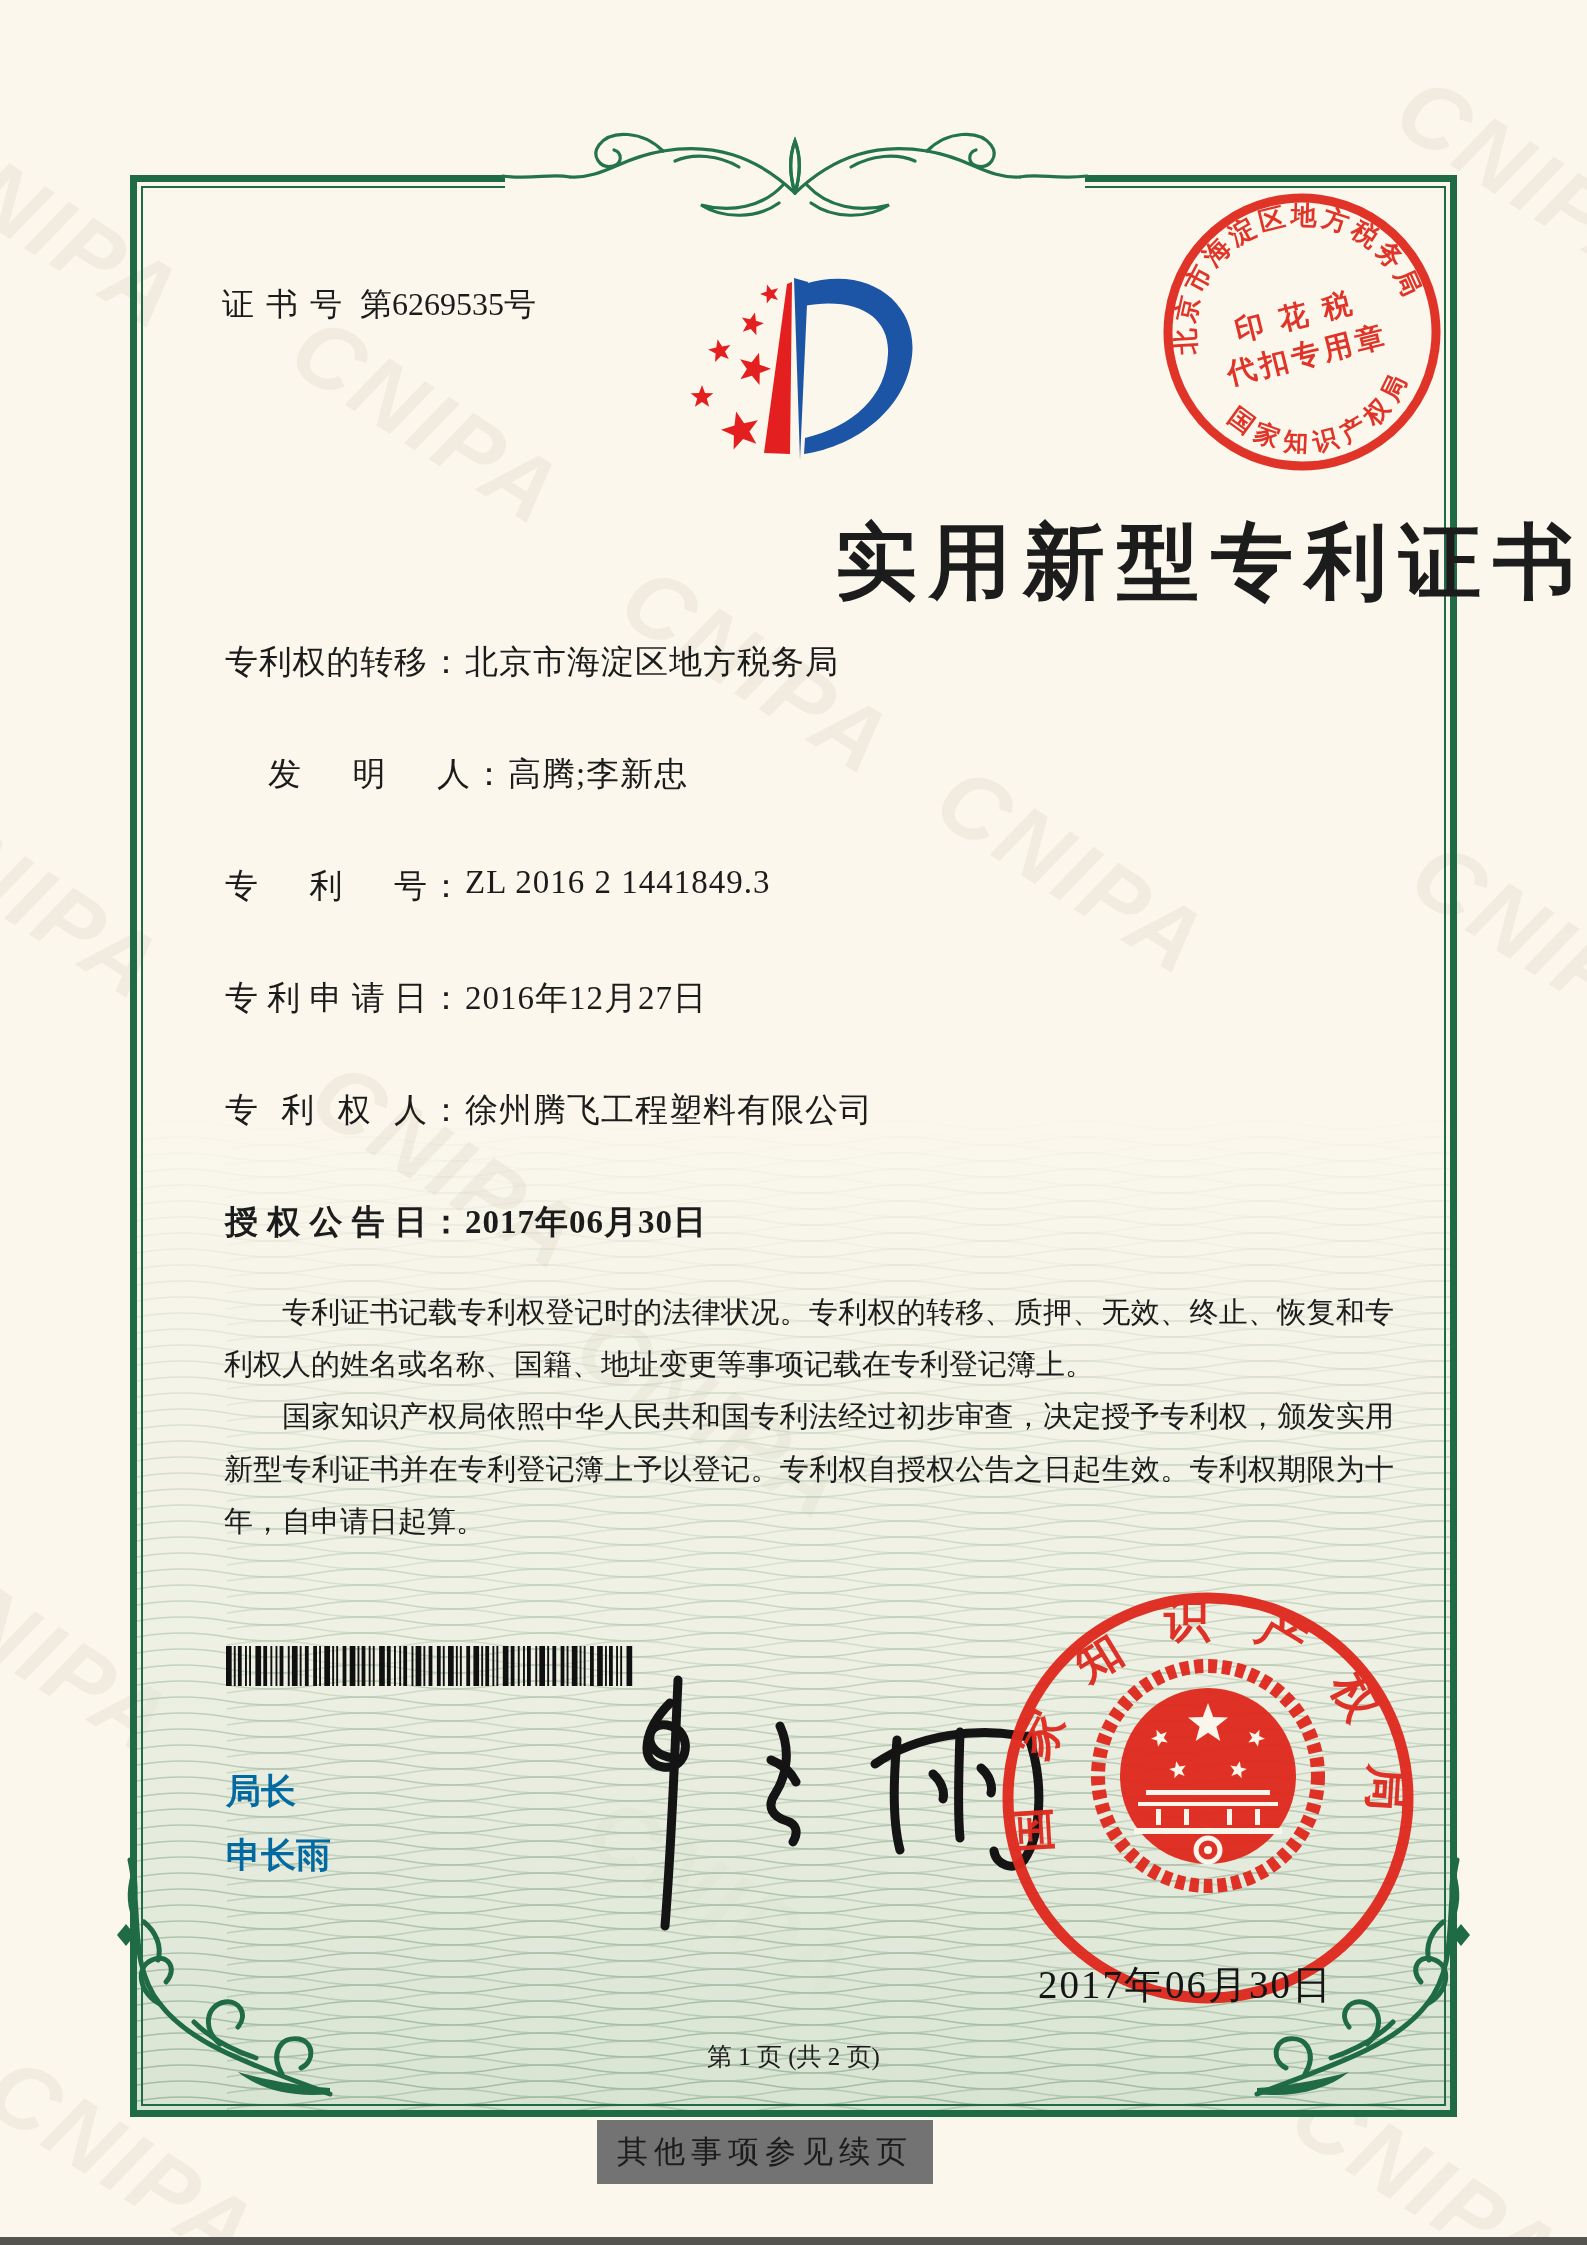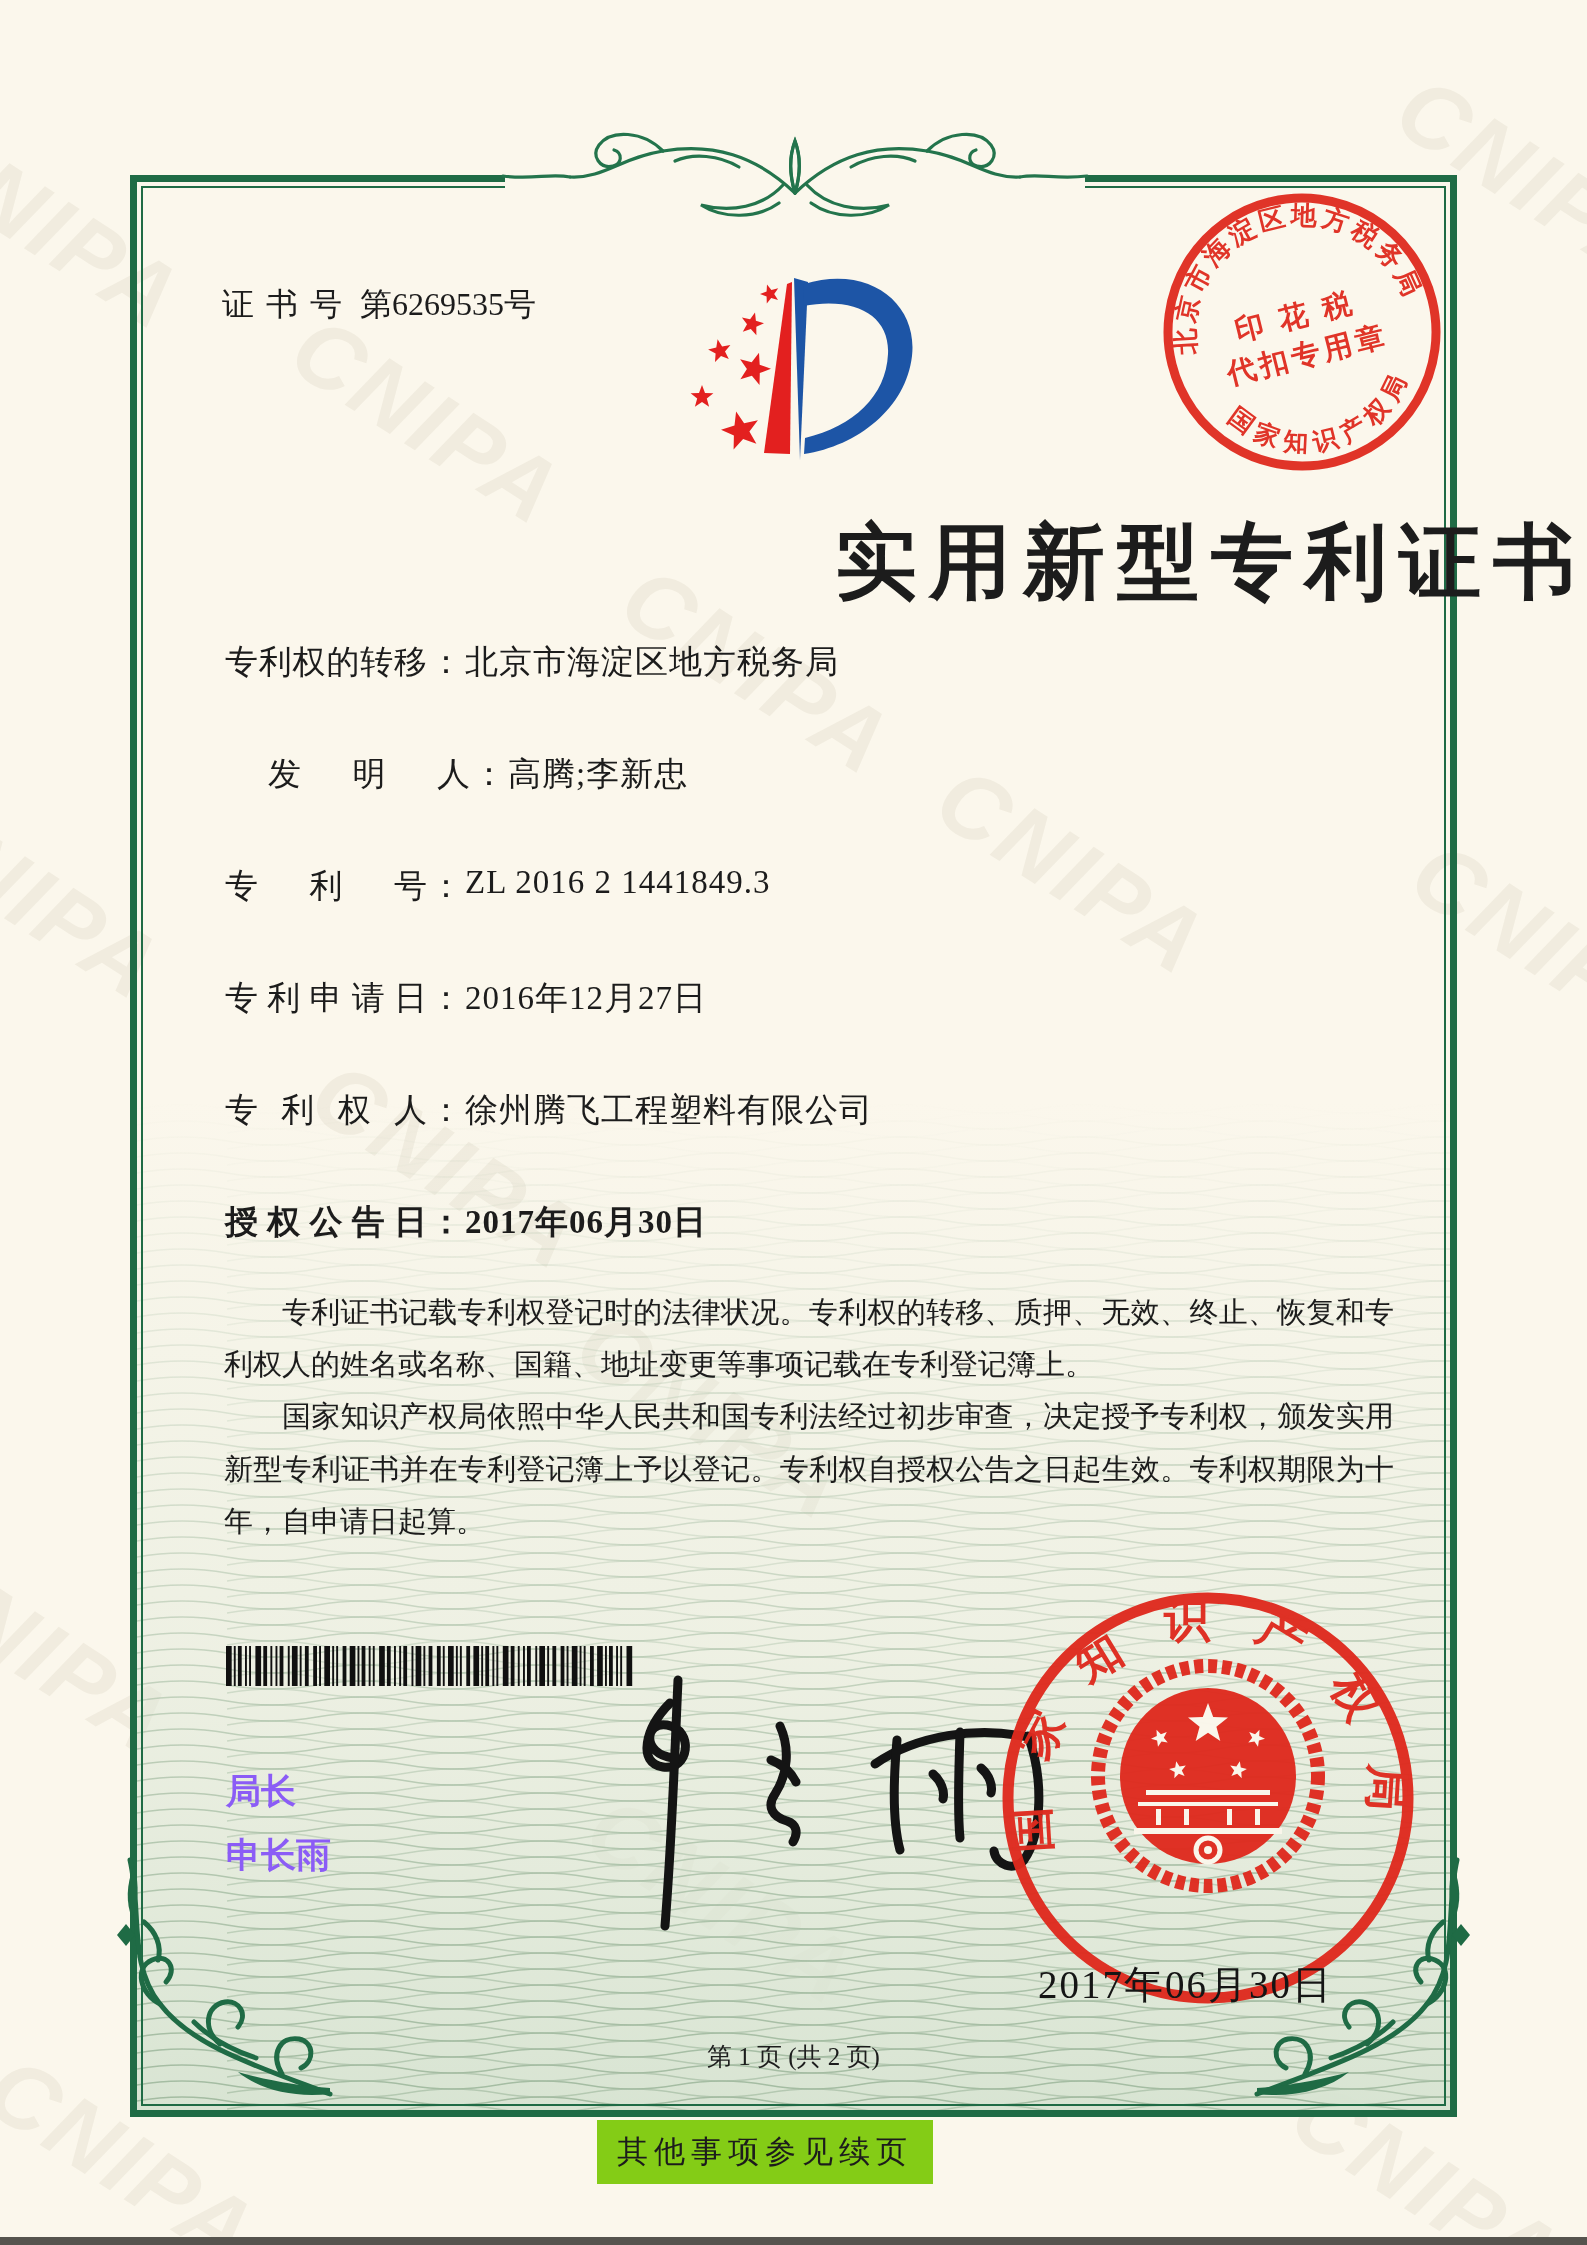--- a/index.html
+++ b/index.html
@@ -22,26 +22,26 @@
   .logo{left:686px;top:248px;width:230px;height:215px;}
   .stamp{left:1152px;top:182px;width:300px;height:300px;}
   .title{left:0;right:0;top:508px;text-align:right;font-size:82px;font-weight:900;letter-spacing:12px;}
   .field-row{position:absolute;left:225px;white-space:nowrap;font-size:33px;z-index:5;}
   .field-label{display:inline-block;width:202px;text-align:justify;text-align-last:justify;vertical-align:top;}
   .field-colon{display:inline-block;width:38px;text-align:center;vertical-align:top;}
   .field-value{letter-spacing:1px;}
   .paras{left:224px;top:1286px;width:1170px;font-size:29px;line-height:1.8;text-align:justify;}
   .paras p{margin:0;text-indent:2em;}
   .barcode{left:225px;top:1646px;width:412px;height:40px;}
-  .director{left:226px;font-family:"Liberation Sans","DejaVu Sans",sans-serif;font-weight:bold;font-size:35px;color:#8b5cf6;}
+  .director{left:226px;font-family:"Liberation Sans","DejaVu Sans",sans-serif;font-weight:bold;font-size:35px;color:#0369a1;}
   .sig{left:575px;top:1668px;width:530px;height:275px;}
   .seal{left:988px;top:1578px;width:440px;height:440px;z-index:5;}
   .seal-date{left:1038px;top:1958px;font-size:39px;letter-spacing:2px;color:#151515;z-index:6;}
   .page-num{left:0;right:0;top:2040px;text-align:center;font-size:25px;z-index:5;}
-  .note{left:597px;top:2120px;width:336px;height:64px;background:#84cc16;z-index:5;
+  .note{left:597px;top:2120px;width:336px;height:64px;background:#737373;z-index:5;
         display:flex;align-items:center;justify-content:center;font-size:31px;letter-spacing:6px;}
   .scan-edge{position:absolute;left:0;right:0;bottom:0;height:8px;background:#56544e;z-index:7;}
 </style>
 </head>
 <body>
 
 <div class="page">
 
   <div id="watermarks">
       <div class="wm" style="left: -50px; top: 100px; transform: rotate(33deg);">CNIPA</div>

